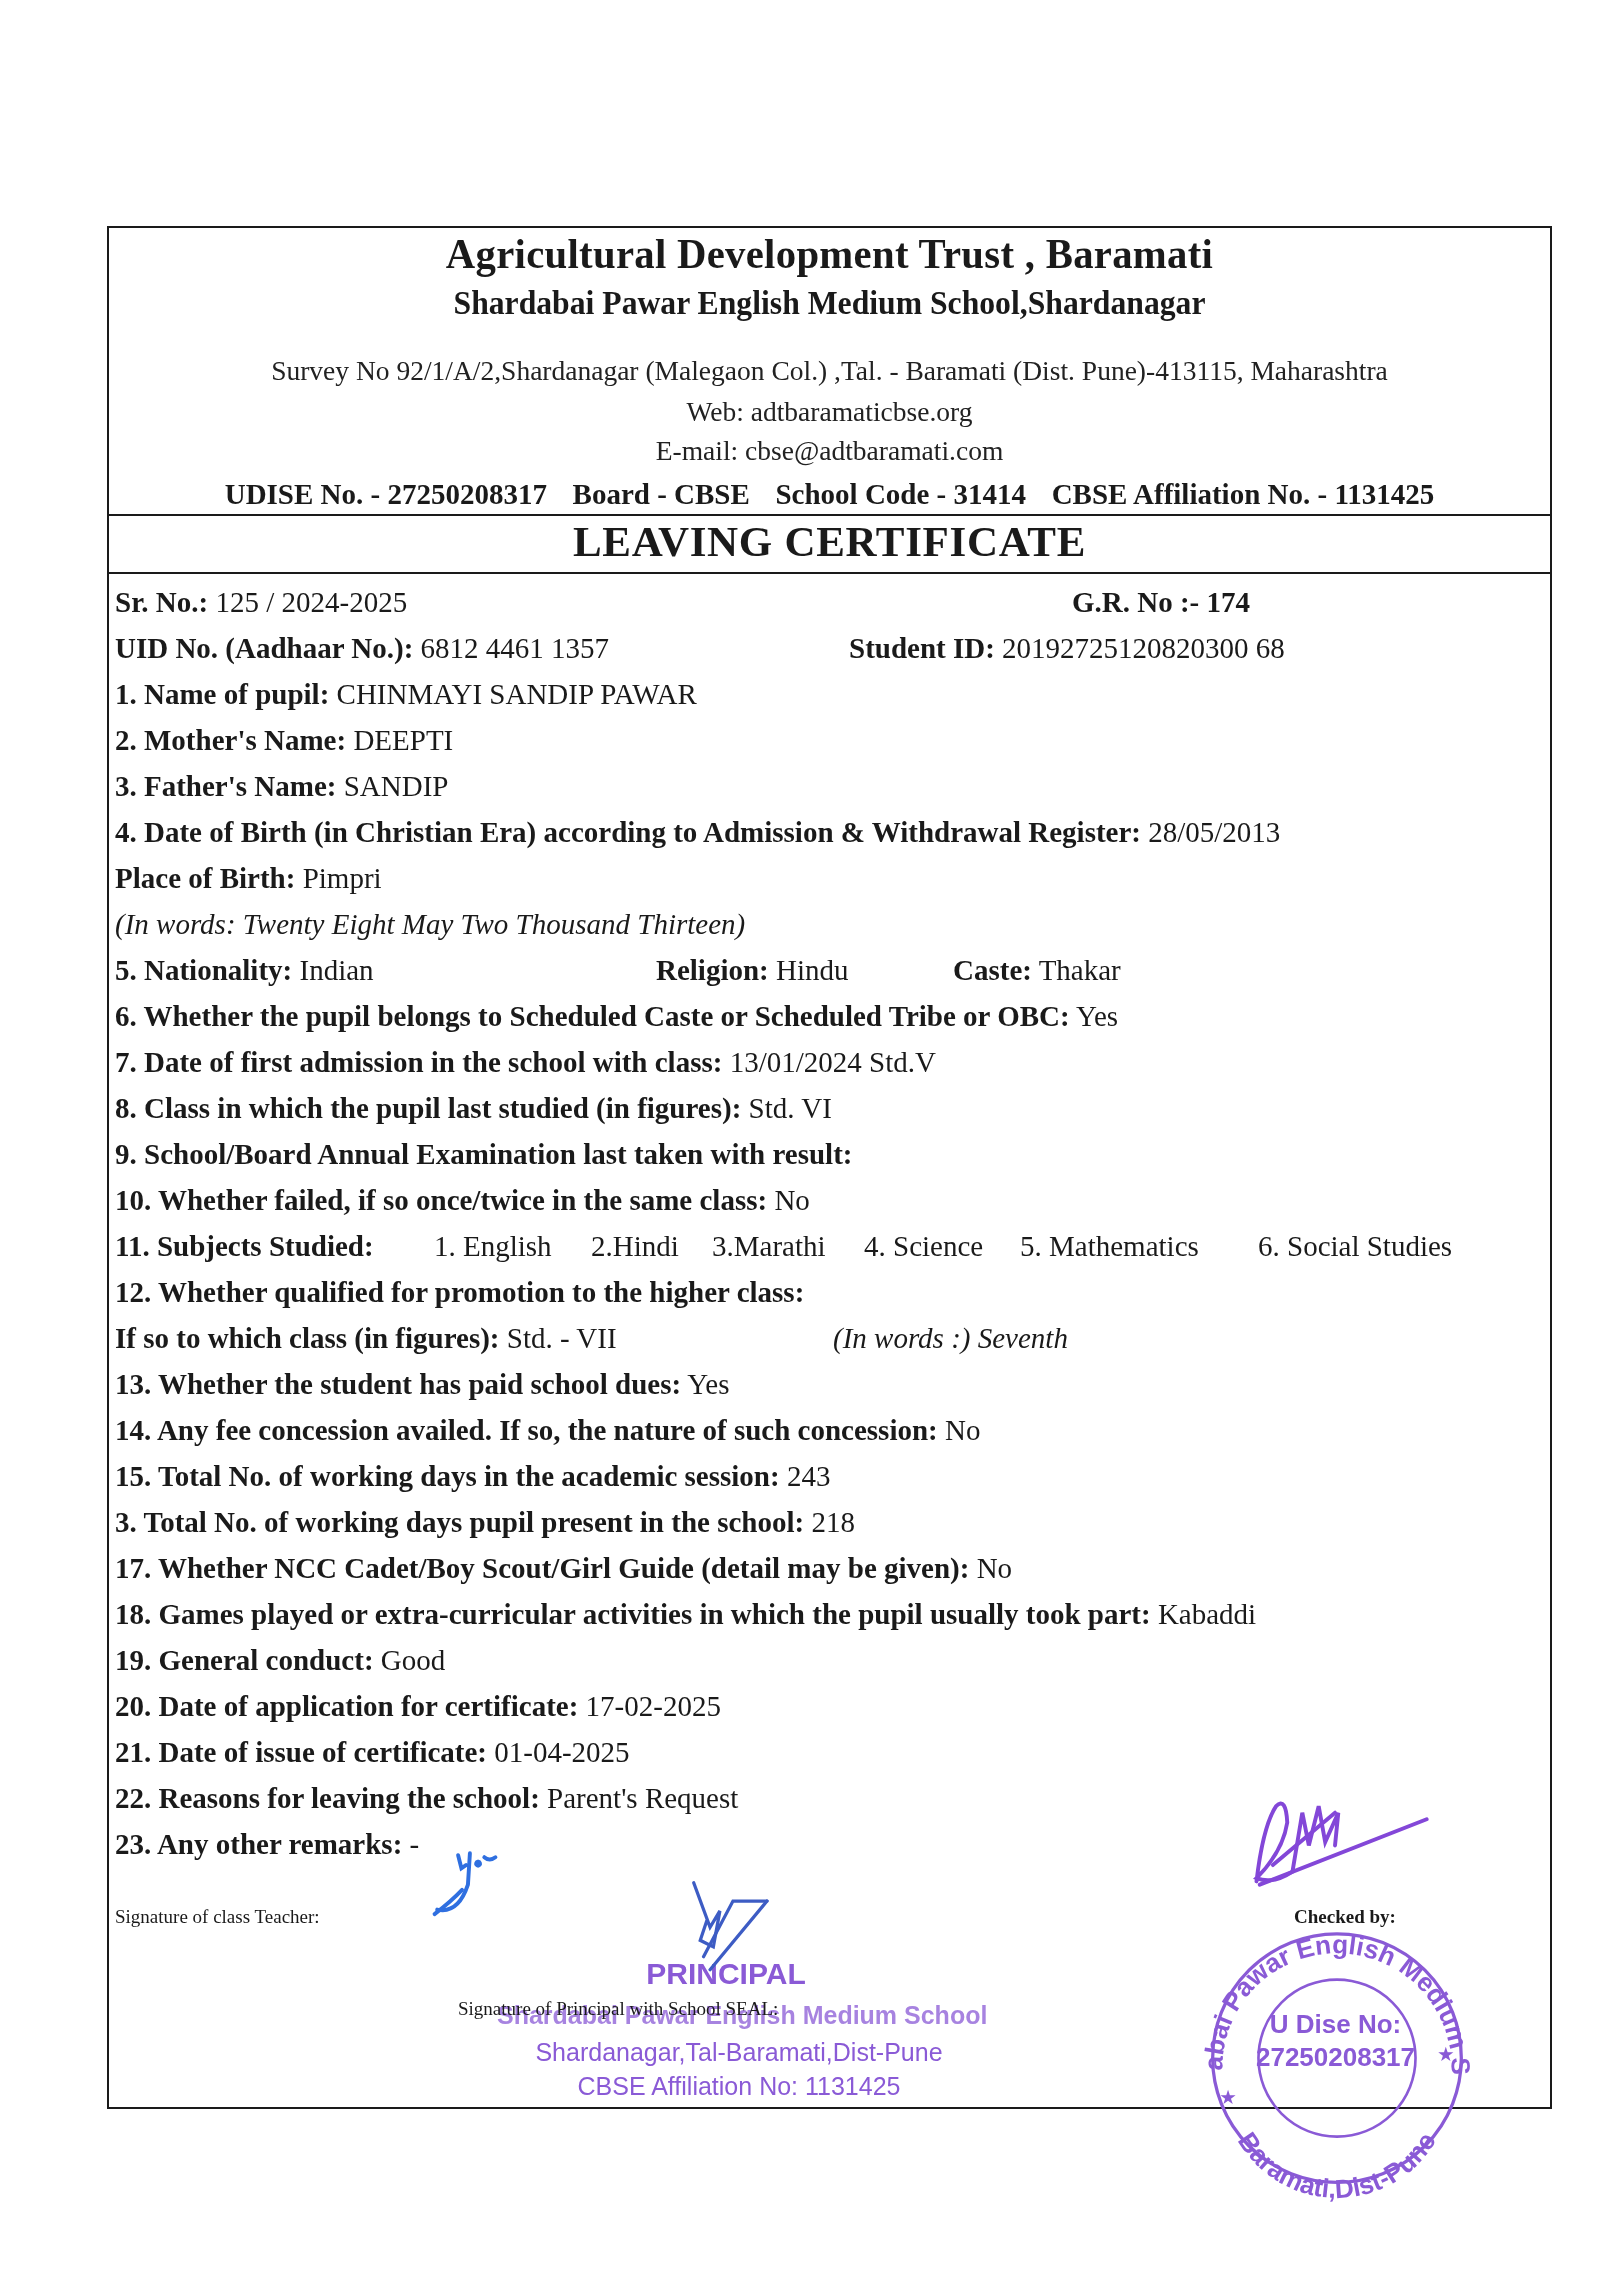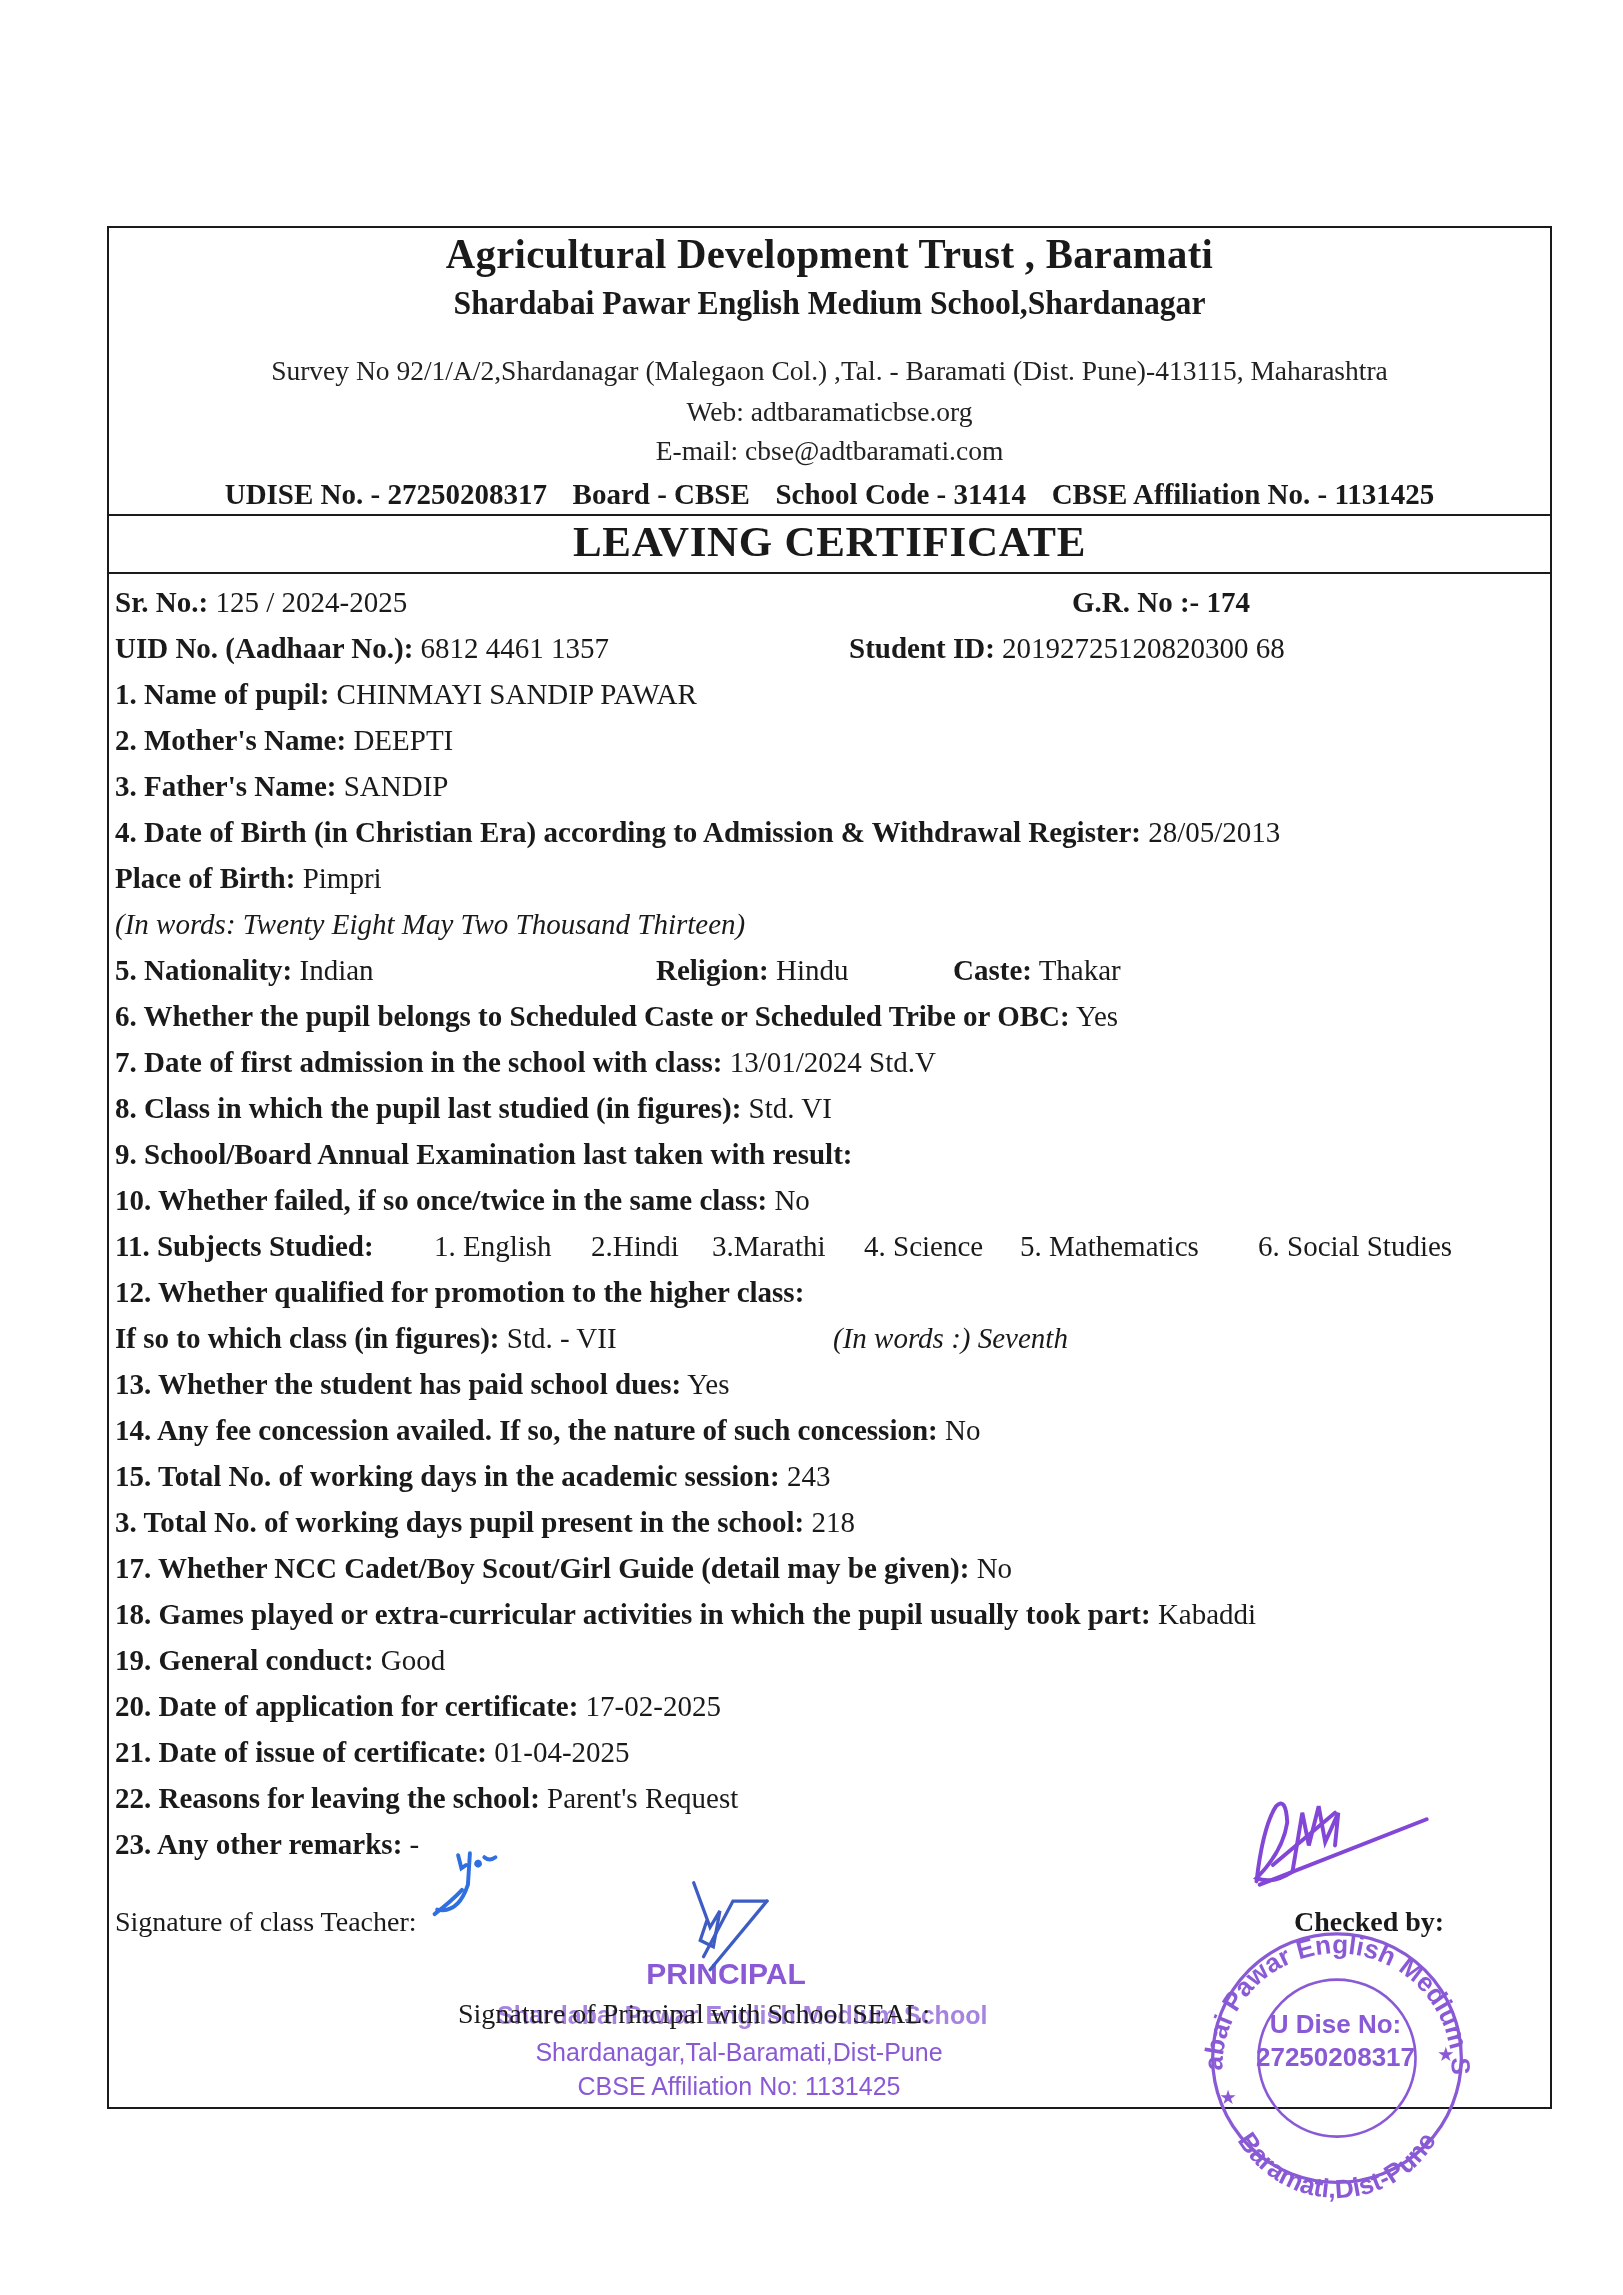--- a/index.html
+++ b/index.html
@@ -19,21 +19,21 @@
   .codes span { margin: 0 9.2px; }
   .title { top: 517px; font-size: 43px; font-weight: bold; letter-spacing: 0.7px; }
 
   .body { position: absolute; left: 115px; top: 579px; width: 1427px; }
   .row { position: relative; height: 46px; line-height: 46px; font-size: 29px; white-space: nowrap; }
   .lbl { font-weight: bold; }
   .val { font-weight: normal; }
   .ital { font-style: italic; font-weight: normal; }
   .abs { position: absolute; top: 0; }
 
-  .sig-row { position: absolute; left: 115px; font-size: 28px; white-space: nowrap; }
+  .sig-row { position: absolute; left: 115px; font-size: 19px; white-space: nowrap; }
   .stamp-text { position: absolute; color: #8a5ad6; font-family: "Liberation Sans", "DejaVu Sans", sans-serif;
                 font-weight: bold; white-space: nowrap; text-align: center; }
   svg.overlay { position: absolute; left: 0; top: 0; pointer-events: none; }
 </style>
 </head>
 <body>
 
 <div class="frame"></div>
 <div class="hline" style="top:514px"></div>
 <div class="hline" style="top:572px"></div>

